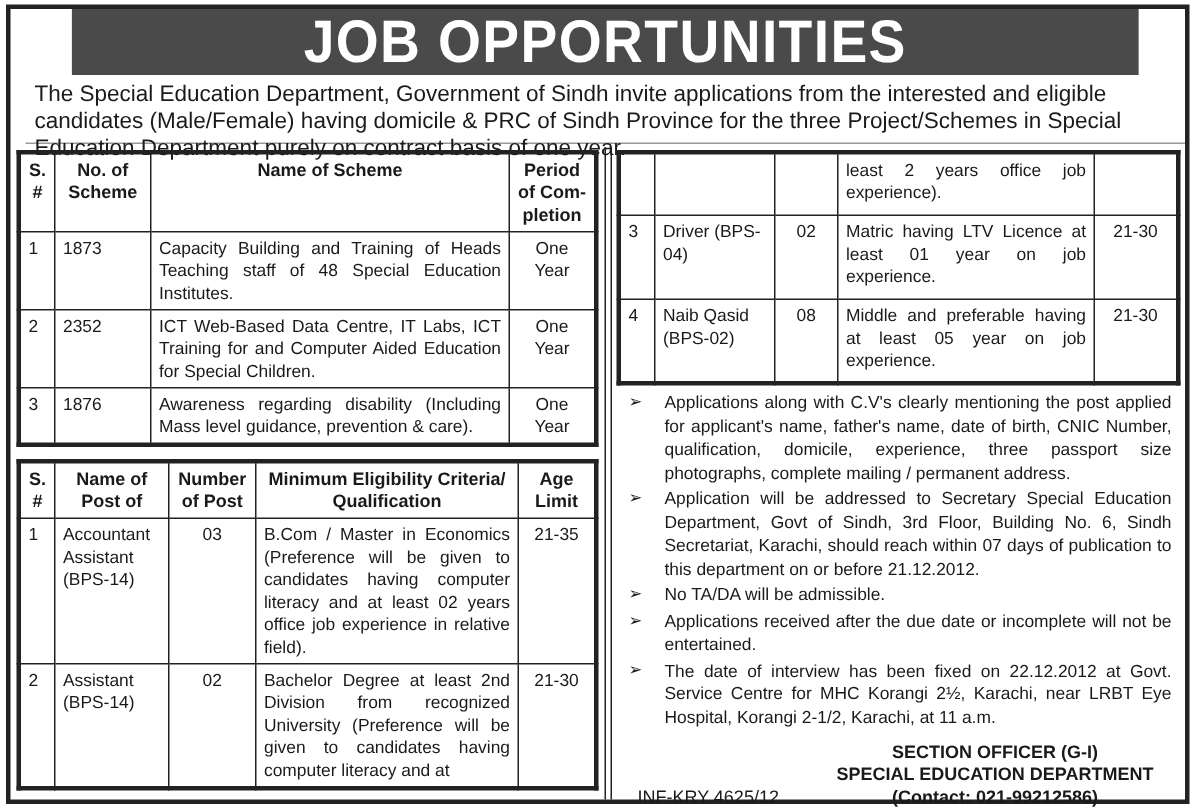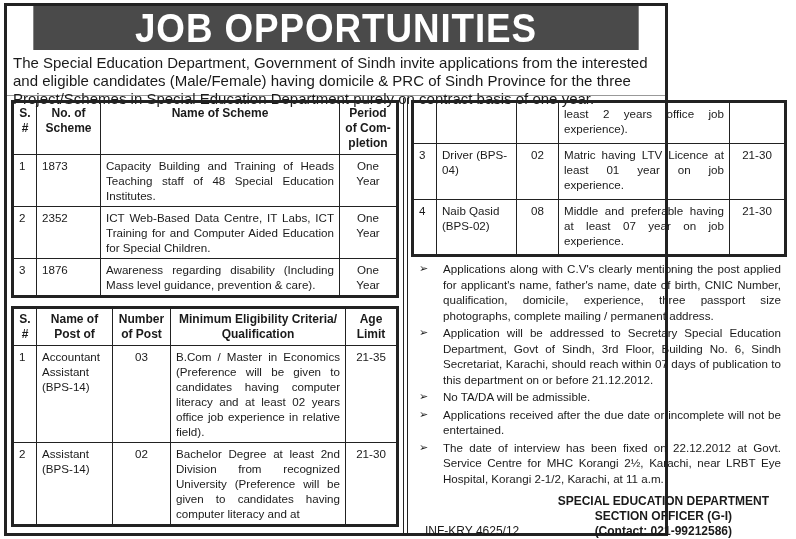--- a/index.html
+++ b/index.html
@@ -1,17 +1,17 @@
 <!DOCTYPE html>
 <html><head>
 <meta charset="utf-8">
 <style>
   * { box-sizing: border-box; margin: 0; padding: 0; }
   body { width: 796px; height: 539px; background: #fff; font-family: "Liberation Sans", sans-serif; color: #1a1a1a; overflow: hidden; }
-  .frame { position: absolute; left: 4px; top: 3px; width: 664px; height: 533px; border: 3px solid #222; background: #fff; }
+  .frame { position: absolute; left: 4px; top: 3px; width: 789px; height: 533px; border: 3px solid #222; background: #fff; padding-left: 10px; }
   .banner { height: 44px; background: #4a4a4a; color: #fff; text-align: center; font-weight: bold; font-size: 40px; line-height: 44px; letter-spacing: 1px; font-family: "Liberation Sans", sans-serif; transform: scaleX(0.92); }
   .intro { padding: 4px 6px 0 6px; font-size: 15px; line-height: 18px; height: 46px; border-bottom: 1px solid #999; }
   .cols { position: absolute; top: 92px; left: 0; right: 0; bottom: 0; }
   .left { position: absolute; left: 4px; top: 2px; width: 388px; }
   .right { position: absolute; left: 404px; top: 2px; width: 376px; }
   .divider { position: absolute; left: 396px; top: 0; bottom: 0; width: 5px; border-left: 1.5px solid #222; border-right: 1.5px solid #222; }
   table { border-collapse: collapse; width: 100%; font-size: 11.6px; line-height: 15px; }
   td, th { border: 1.5px solid #222; vertical-align: top; padding: 3px 5px; }
   th { font-weight: bold; font-size: 12px; line-height: 15px; }
   .tbl { border: 3px solid #222; }
@@ -108,37 +108,37 @@
           <td>3</td>
           <td>Driver (BPS-04)</td>
           <td class="c">02</td>
           <td class="j">Matric having LTV Licence at least 01 year on job experience.</td>
           <td class="c">21-30</td>
         </tr>
         <tr style="height:56px">
           <td>4</td>
           <td>Naib Qasid (BPS-02)</td>
           <td class="c">08</td>
-          <td class="j">Middle and preferable having at least 07 year on job experience.</td>
+          <td class="j">Middle and preferable having at least 05 year on job experience.</td>
           <td class="c">21-30</td>
         </tr>
       </tbody>
         </table>
 
       <ul class="notes">
         <li><span class="arrow">➢</span><span>Applications along with C.V's clearly mentioning the post applied for applicant's name, father's name, date of birth, CNIC Number, qualification, domicile, experience, three passport size photographs, complete mailing / permanent address.</span></li>
         <li><span class="arrow">➢</span><span>Application will be addressed to Secretary Special Education Department, Govt of Sindh, 3rd Floor, Building No. 6, Sindh Secretariat, Karachi, should reach within 07 days of publication to this department on or before 21.12.2012.</span></li>
         <li><span class="arrow">➢</span><span>No TA/DA will be admissible.</span></li>
         <li><span class="arrow">➢</span><span>Applications received after the due date or incomplete will not be entertained.</span></li>
         <li><span class="arrow">➢</span><span>The date of interview has been fixed on 22.12.2012 at Govt. Service Centre for MHC Korangi 2½, Karachi, near LRBT Eye Hospital, Korangi 2-1/2, Karachi, at 11 a.m.</span></li>
       </ul>
 
       <div class="footer">
         <div class="sign">
+          <div>SECTION OFFICER (G-I)</div>
           <div>SPECIAL EDUCATION DEPARTMENT</div>
-          <div>SECTION OFFICER (G-I)</div>
           <div>(Contact: 021-99212586)</div>
         </div>
         <div class="ref">INF-KRY 4625/12</div>
       </div>
     </div>
   </div>
 </div>
 
 </body></html>

